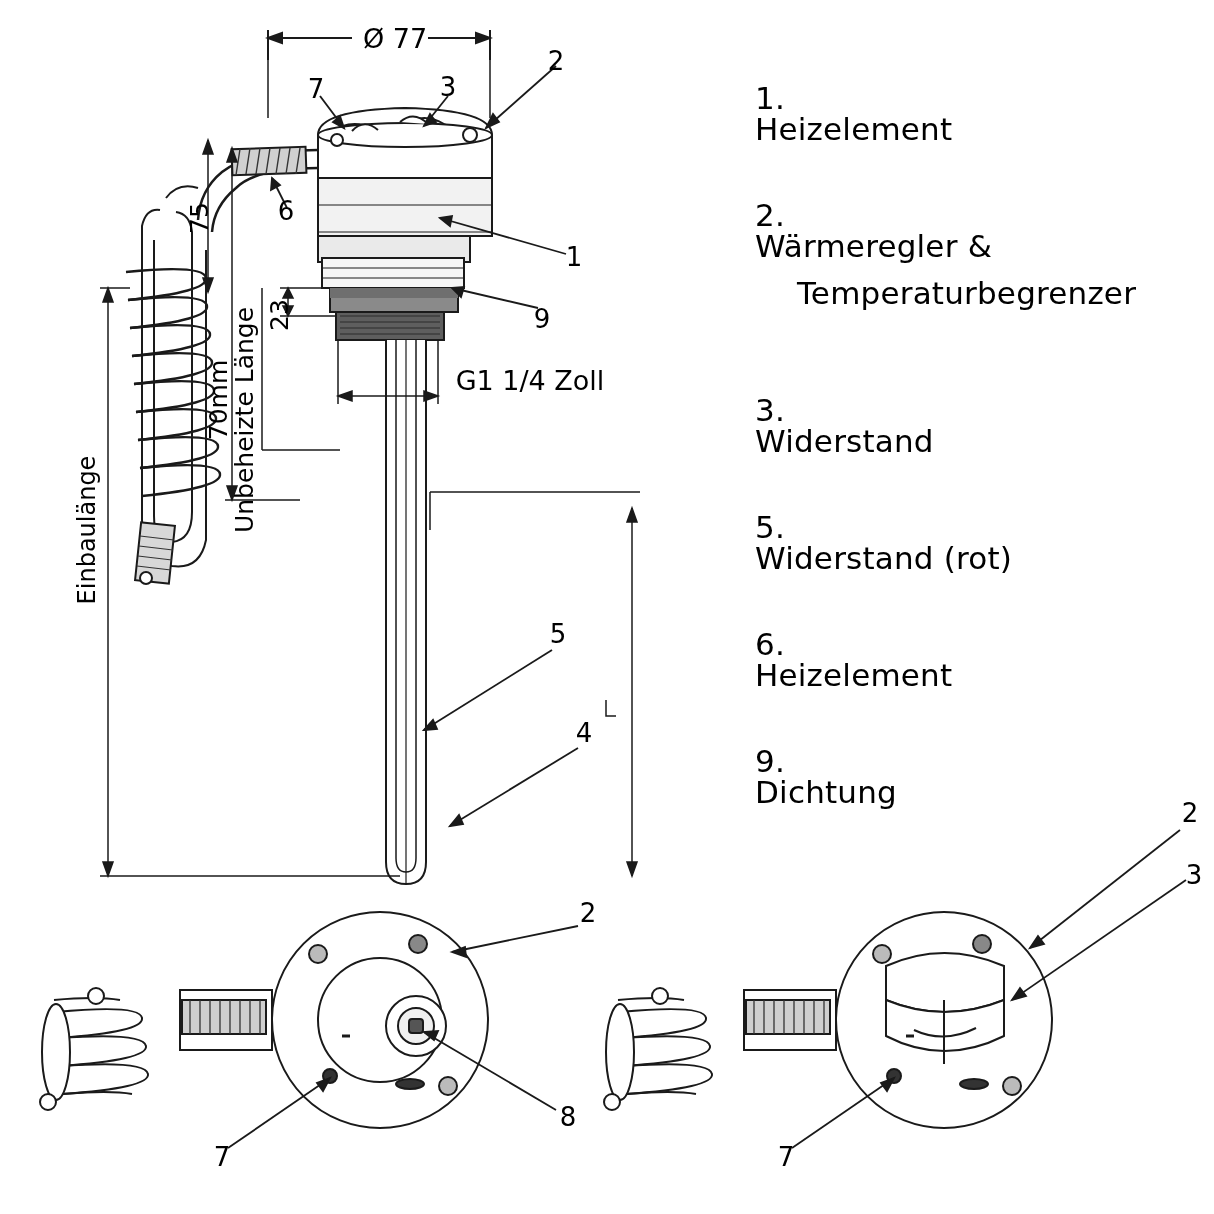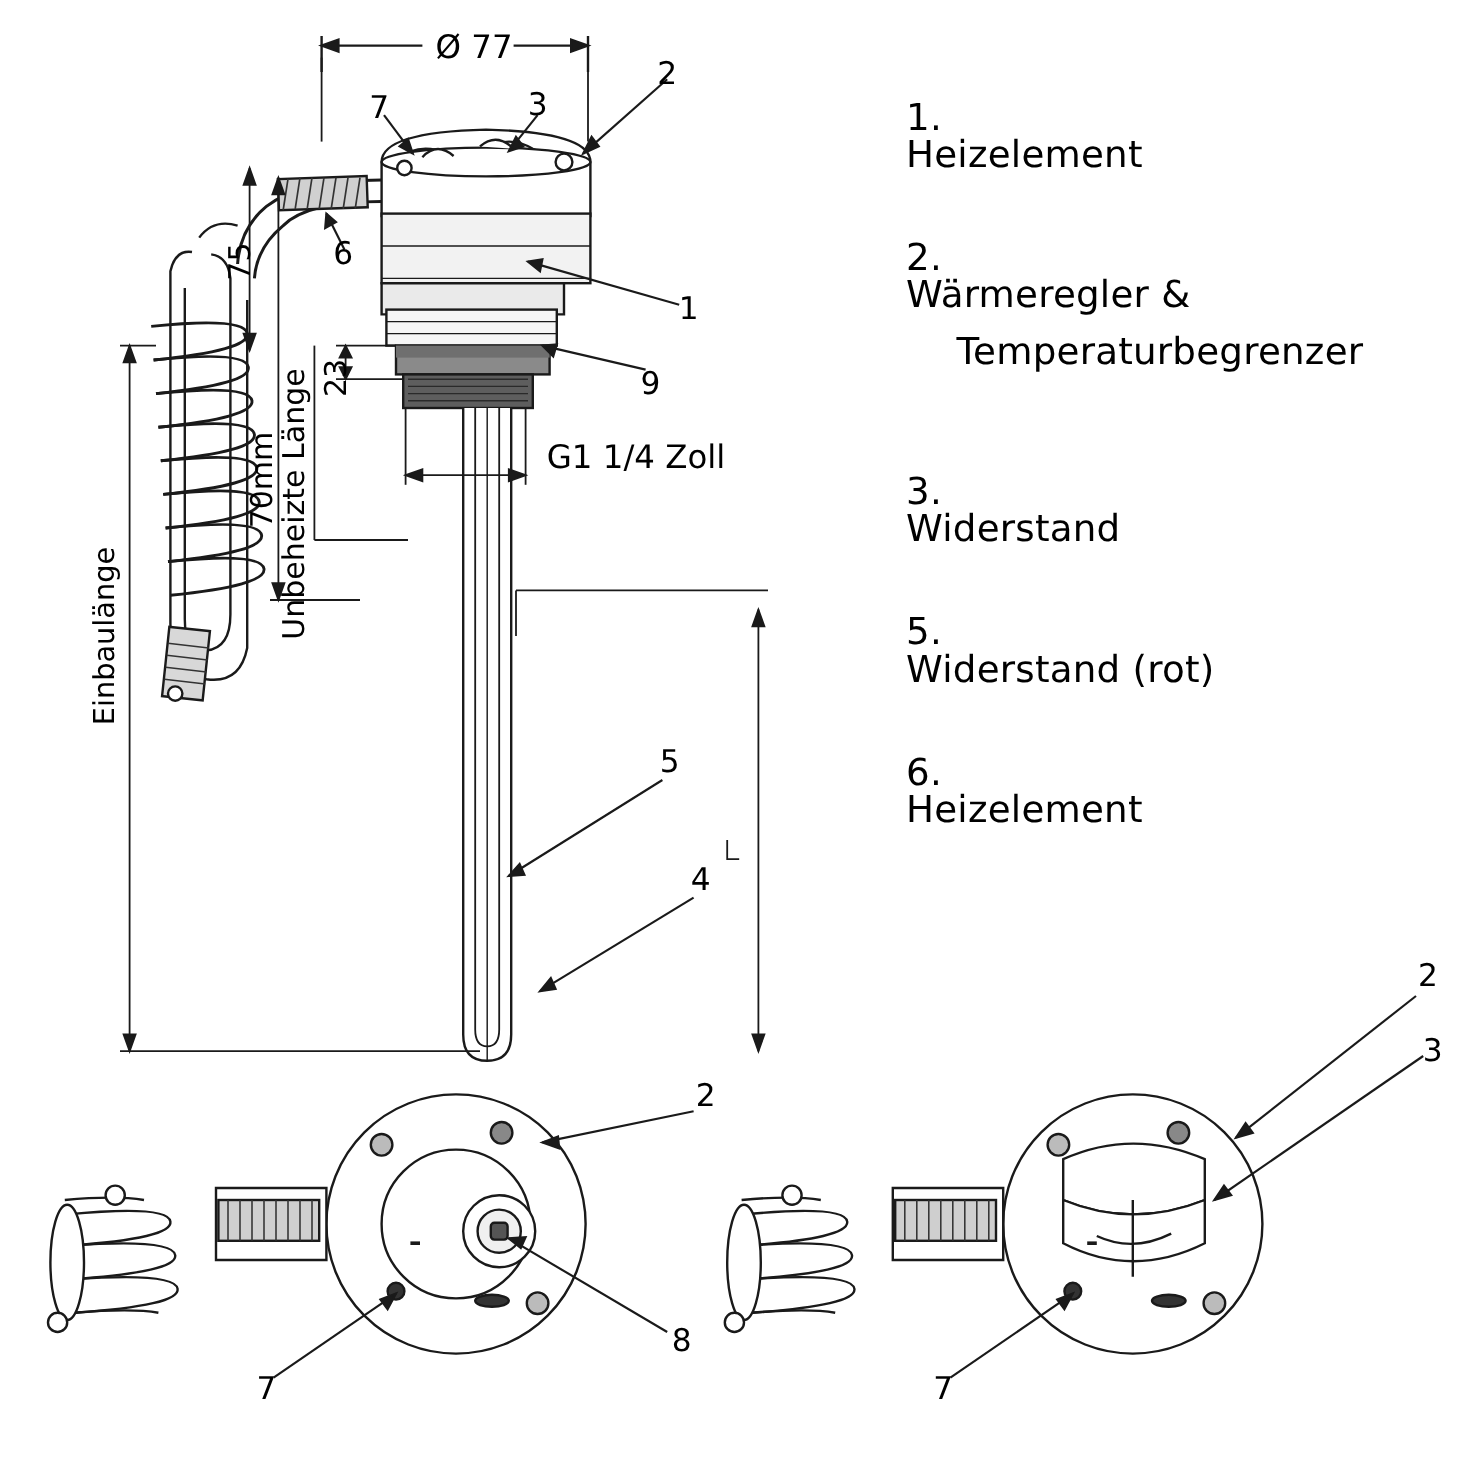--- a/index.html
+++ b/index.html
@@ -369,13 +369,17 @@
     <span class="txt">Widerstand</span>
   </div>
   <div class="legend-item">
     <span class="num">5.</span>
     <span class="txt">Widerstand (rot)</span>
   </div>
   <div class="legend-item">
     <span class="num">6.</span>
     <span class="txt">Heizelement</span>
   </div>
+  <div class="legend-item">
+    <span class="num">9.</span>
+    <span class="txt">Dichtung</span>
+  </div>
 </div>
 
 </body></html>

